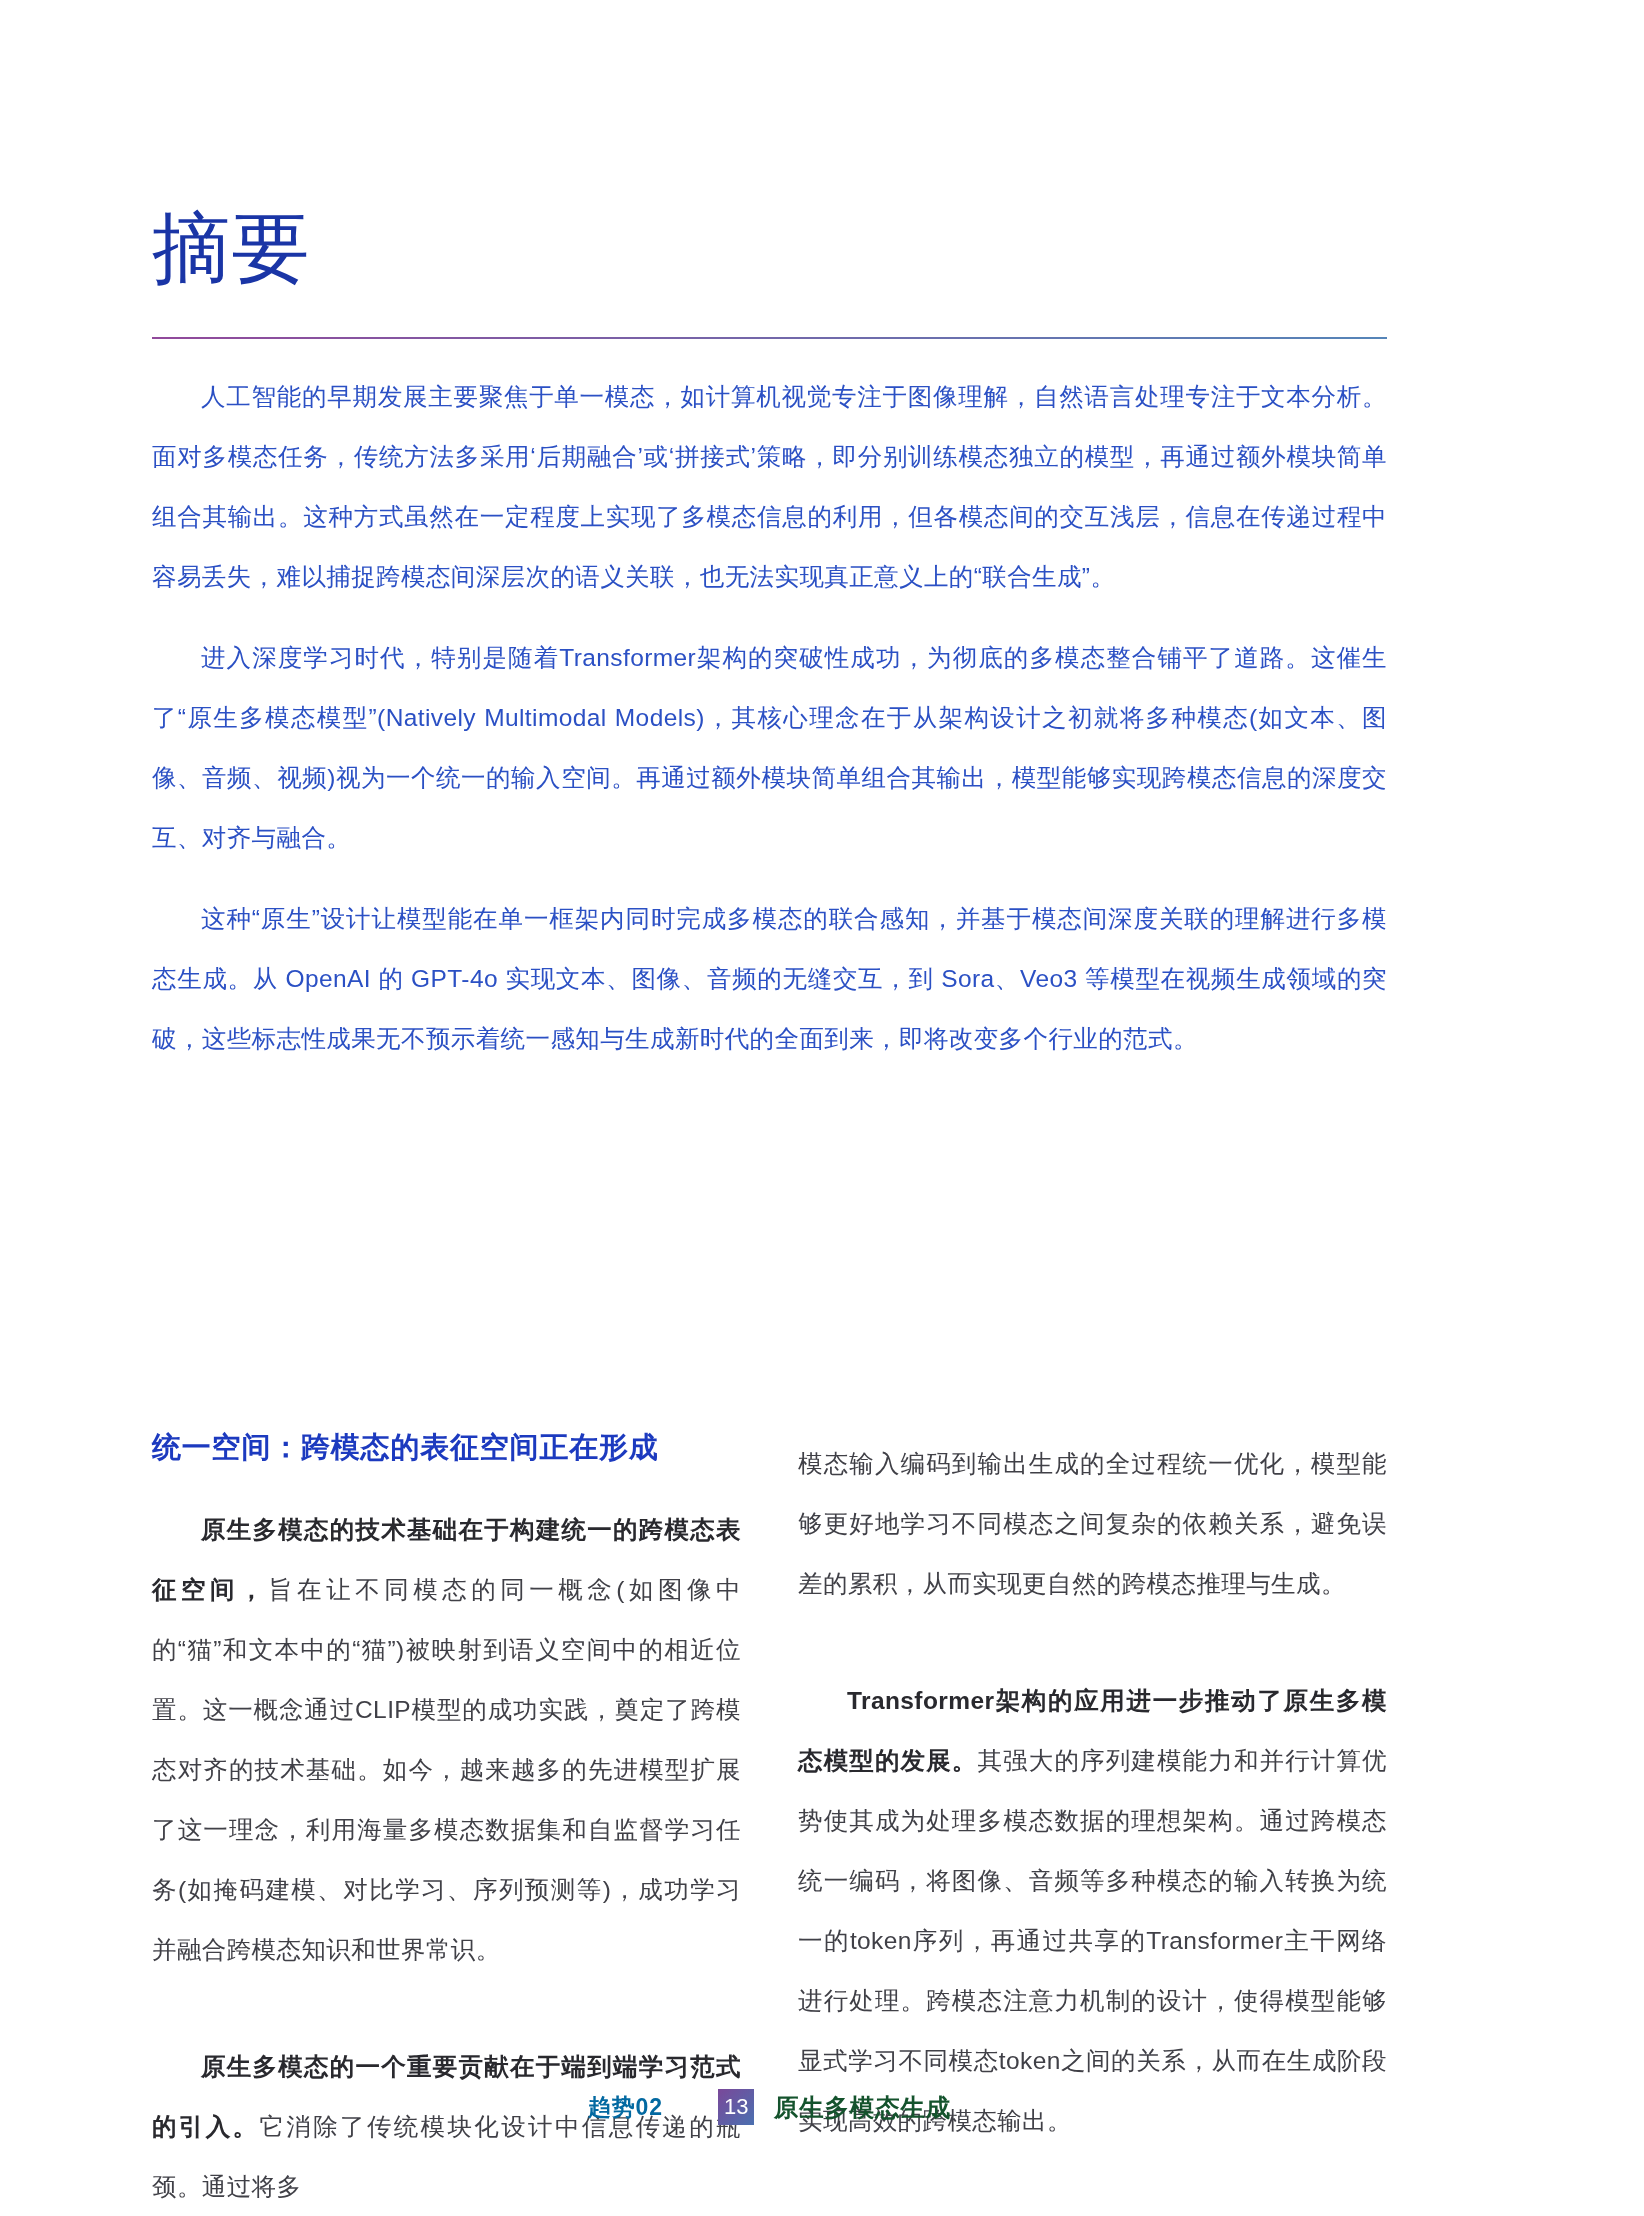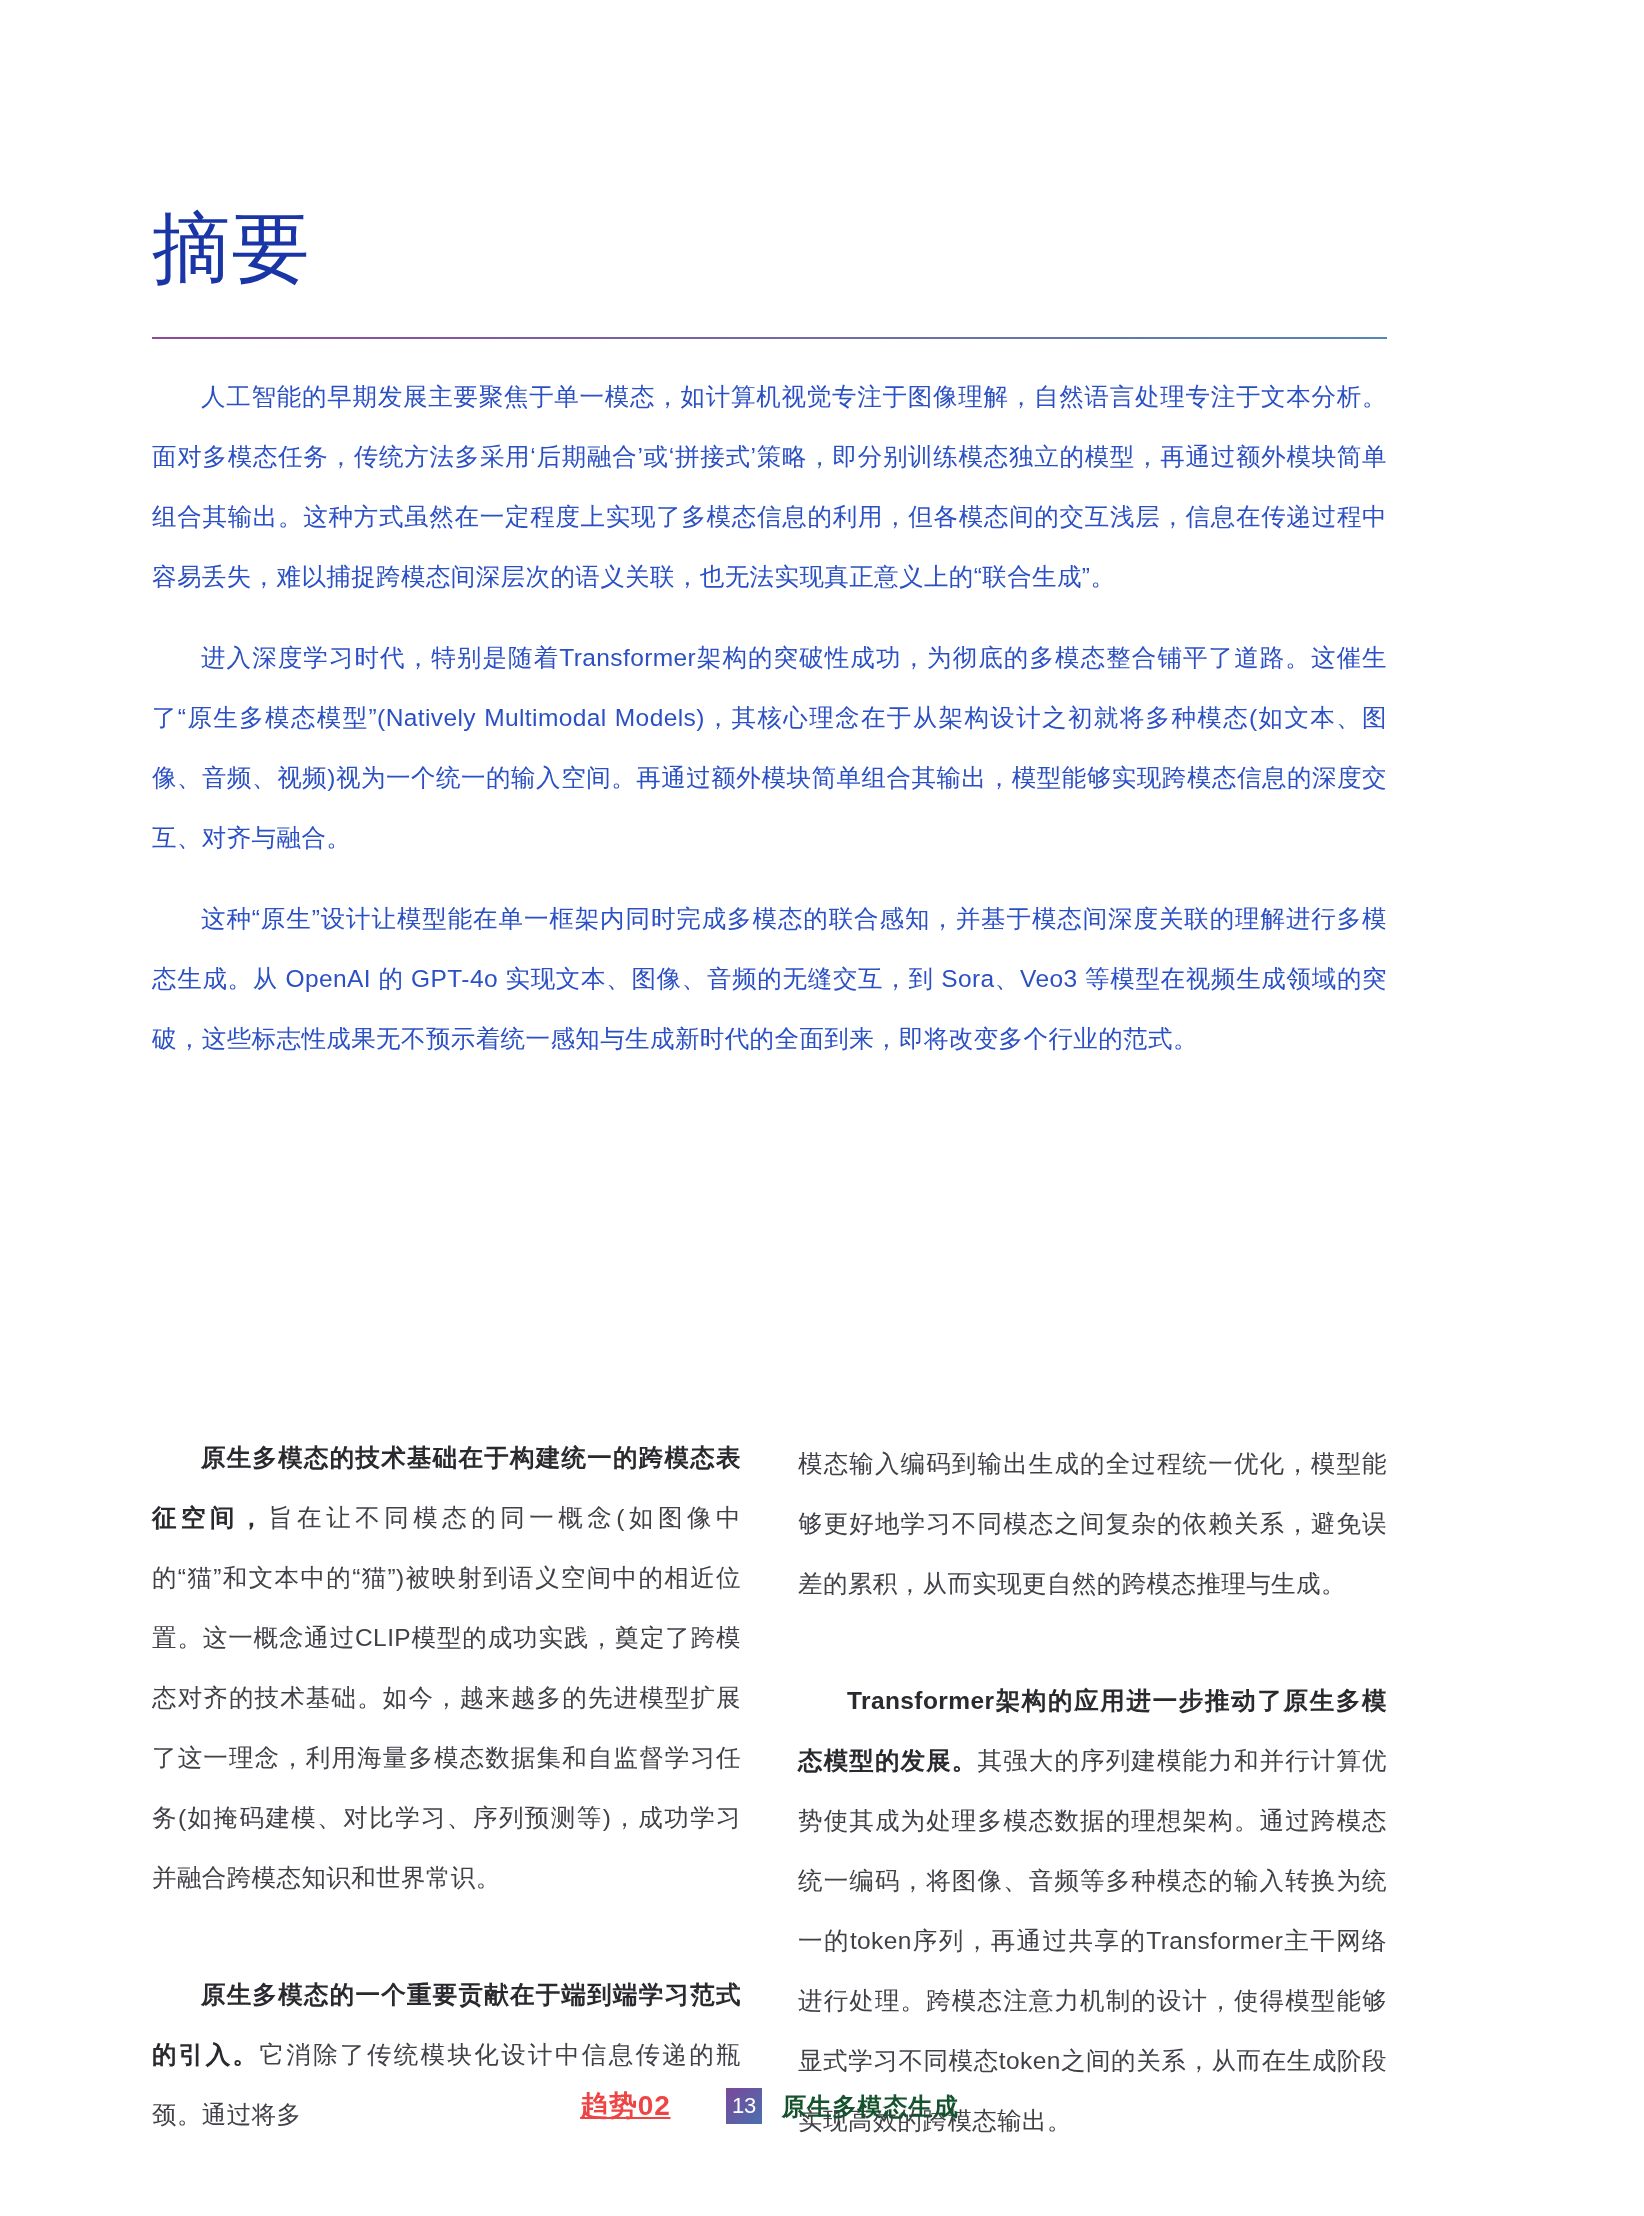--- a/index.html
+++ b/index.html
@@ -13,21 +13,21 @@
   .a-para:last-child{margin-bottom:0;}
   .columns{margin-top:359px;display:flex;gap:57px;}
   .col{flex:1 1 0;min-width:0;}
   .col-heading{margin:0 0 33px 0;font-size:29px;line-height:39px;font-weight:700;color:#1c3abf;letter-spacing:0.8px;}
   .c-para{margin:0;font-size:24.5px;line-height:60px;color:#404047;text-align:justify;letter-spacing:0.4px;}
   .c-para + .c-para{margin-top:57px;}
   .c-para.indent{text-indent:2em;}
   .c-para b{font-weight:700;color:#29292e;}
   .col-right{padding-top:6.5px;}
   .footer{position:absolute;left:0;right:0;bottom:91px;display:flex;justify-content:center;align-items:center;gap:19.6px;}
-  .footer .trend{font-size:28px;font-weight:700;color:#ef4444;letter-spacing:0.8px;text-decoration:underline;}
+  .footer .trend{font-size:23px;font-weight:700;color:#0369a1;letter-spacing:0.8px;}
   .footer .badge{width:36px;height:36px;display:flex;align-items:center;justify-content:center;background:linear-gradient(135deg,#7a4899,#4a70b0);color:#ffffff;font-size:22px;font-weight:500;margin-left:36px;}
   .footer .sect{font-size:24.5px;font-weight:700;color:#14532d;letter-spacing:0.8px;}
 </style>
 </head>
 <body>
 
 <div class="page">
   <div class="inner">
 
     <h1 class="title">摘要</h1>
@@ -35,20 +35,21 @@
     <div class="divider"></div>
 
     <section class="abstract">
       <p class="a-para">人工智能的早期发展主要聚焦于单一模态，如计算机视觉专注于图像理解，自然语言处理专注于文本分析。面对多模态任务，传统方法多采用‘后期融合’或‘拼接式’策略，即分别训练模态独立的模型，再通过额外模块简单组合其输出。这种方式虽然在一定程度上实现了多模态信息的利用，但各模态间的交互浅层，信息在传递过程中容易丢失，难以捕捉跨模态间深层次的语义关联，也无法实现真正意义上的“联合生成”。</p>
       <p class="a-para">进入深度学习时代，特别是随着Transformer架构的突破性成功，为彻底的多模态整合铺平了道路。这催生了“原生多模态模型”(Natively Multimodal Models)，其核心理念在于从架构设计之初就将多种模态(如文本、图像、音频、视频)视为一个统一的输入空间。再通过额外模块简单组合其输出，模型能够实现跨模态信息的深度交互、对齐与融合。</p>
       <p class="a-para">这种“原生”设计让模型能在单一框架内同时完成多模态的联合感知，并基于模态间深度关联的理解进行多模态生成。从 OpenAI 的 GPT-4o 实现文本、图像、音频的无缝交互，到 Sora、Veo3 等模型在视频生成领域的突破，这些标志性成果无不预示着统一感知与生成新时代的全面到来，即将改变多个行业的范式。</p>
     </section>
 
     <section class="columns">
       <div class="col col-left">
+        <h2 class="col-heading">统一空间：跨模态的表征空间正在形成</h2>
         <p class="c-para indent"><b>原生多模态的技术基础在于构建统一的跨模态表征空间，</b><span>旨在让不同模态的同一概念(如图像中的“猫”和文本中的“猫”)被映射到语义空间中的相近位置。这一概念通过CLIP模型的成功实践，奠定了跨模态对齐的技术基础。如今，越来越多的先进模型扩展了这一理念，利用海量多模态数据集和自监督学习任务(如掩码建模、对比学习、序列预测等)，成功学习并融合跨模态知识和世界常识。</span></p>
         <p class="c-para indent"><b>原生多模态的一个重要贡献在于端到端学习范式的引入。</b><span>它消除了传统模块化设计中信息传递的瓶颈。通过将多</span></p>
       </div>
       <div class="col col-right">
         <p class="c-para"><span>模态输入编码到输出生成的全过程统一优化，模型能够更好地学习不同模态之间复杂的依赖关系，避免误差的累积，从而实现更自然的跨模态推理与生成。</span></p>
         <p class="c-para indent"><b>Transformer架构的应用进一步推动了原生多模态模型的发展。</b><span>其强大的序列建模能力和并行计算优势使其成为处理多模态数据的理想架构。通过跨模态统一编码，将图像、音频等多种模态的输入转换为统一的token序列，再通过共享的Transformer主干网络进行处理。跨模态注意力机制的设计，使得模型能够显式学习不同模态token之间的关系，从而在生成阶段实现高效的跨模态输出。</span></p>
       </div>
     </section>
 
   </div>

